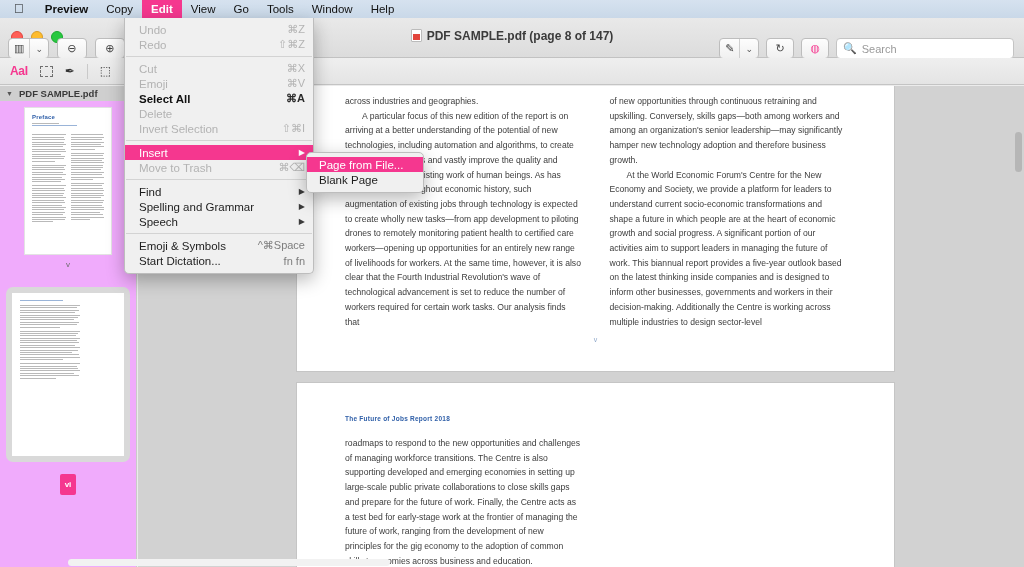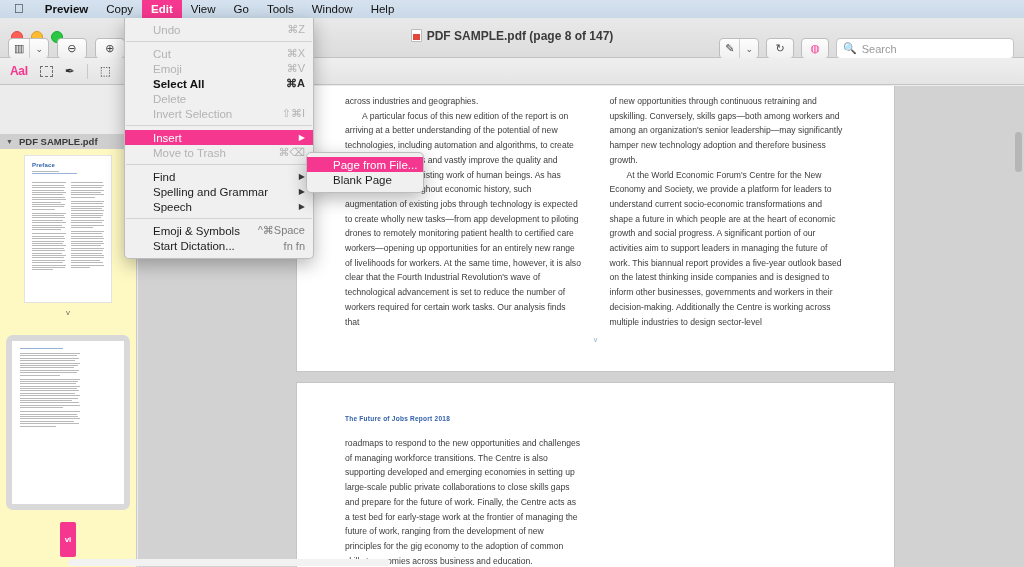--- a/index.html
+++ b/index.html
@@ -101,21 +101,21 @@
   }
   .swatch::after {
     content: ""; position: absolute; left: -3px; top: 5px; width: 22px; height: 1.5px;
     background: #e05a5a; transform: rotate(-45deg);
   }
   .caret { font-size: 9px; color: #555; }
 
   
   .sidebar {
     position: absolute; left: 0; top: 68px; width: 137px; bottom: 0;
-    background: #fef9c3; border-right: 1px solid #cacaca; margin-top: 48px;
+    background: #f0abfc; border-right: 1px solid #cacaca;
   }
   .sb-header {
     height: 15px; background: #cfcfcf;
     display: flex; align-items: center; gap: 6px;
     padding: 0 6px; font-size: 9.5px; color: #3a3a3a; font-weight: 600;
   }
   .disclose { font-size: 7px; color: #555; }
   .thumbwrap { position: relative; padding: 4px 0 0 0; }
   .thumb {
     width: 88px; margin: 2px auto 0 auto; background: #fff;
@@ -124,21 +124,21 @@
   .thumb.t1 { height: 148px; padding: 6px 7px; }
   .pf-title { font-size: 6px; color: #2f5fa8; font-weight: bold; letter-spacing: .2px; }
   .pf-sub { margin-top: 3px; }
   .line { background: #b9b9b9; height: 1px; margin-bottom: 1.4px; }
   .line.blue { background: #9ab4d8; }
   .cols { display: flex; gap: 5px; margin-top: 8px; }
   .cols > div { flex: 1; }
   .pagenum { text-align: center; font-size: 8px; color: #6a6a6a; margin-top: 5px; }
   .pagenum.sel {
     display: inline-block; background: #f5378f; color: #fff;
-    border-radius: 2px; padding: 13px 5px; font-size: 8px; font-weight: 600; text-align: center;
+    border-radius: 2px; padding: 6px 5px; font-size: 8px; font-weight: 600; text-align: center;
   }
   .thumb2box {
     margin: 18px auto 0 auto; width: 124px; height: 175px;
     background: #d9d9d9; border-radius: 7px;
     display: flex; align-items: center; justify-content: center;
   }
   .thumb2 {
     width: 112px; height: 163px; background: #fff; padding: 7px 8px;
   }
   .sel-wrap { text-align: center; margin-top: 7px; }
@@ -185,21 +185,21 @@
     border-radius: 0 0 5px 5px;
     box-shadow: 0 6px 18px rgba(0,0,0,0.28);
     padding: 4px 0 5px 0;
     font-size: 11.5px; color: #1d1d1d;
     z-index: 70;
   }
   .mrow {
     display: flex; align-items: center; height: 15px;
     padding: 0 8px 0 14px; white-space: nowrap;
   }
-  .mrow .lbl { flex: 1; margin-left: 14px; }
+  .mrow .lbl { flex: 1; }
   .mrow .key { color: #7d7d7d; font-size: 11px; margin-left: 14px; }
   .mrow.disabled .lbl, .mrow.disabled .key { color: #b3b3b3; }
   .mrow.strong .lbl { font-weight: 600; color: #111; }
   .mrow.strong .key { color: #2b2b2b; font-weight: 600; }
   .mrow.hl { background: #f5378f; }
   .mrow.hl .lbl, .mrow.hl .arrow { color: #fff; font-weight: 400; }
   .mrow .arrow { font-size: 8px; color: #3a3a3a; margin-left: 10px; }
   .msep { height: 1px; background: #d3d3d3; margin: 4px 1px; }
 
   .submenu {
@@ -454,20 +454,24 @@
 
     <div class="hscroll"></div>
   </div>
 
   <div class="menupanel">
 
     <div class="mrow disabled">
       <span class="lbl">Undo</span>
       <span class="key">⌘Z</span>
     </div>
+    <div class="mrow disabled">
+      <span class="lbl">Redo</span>
+      <span class="key">⇧⌘Z</span>
+    </div>
 
     <div class="msep"></div>
 
     <div class="mrow disabled">
       <span class="lbl">Cut</span>
       <span class="key">⌘X</span>
     </div>
     <div class="mrow disabled">
       <span class="lbl">Emoji</span>
       <span class="key">⌘V</span>

